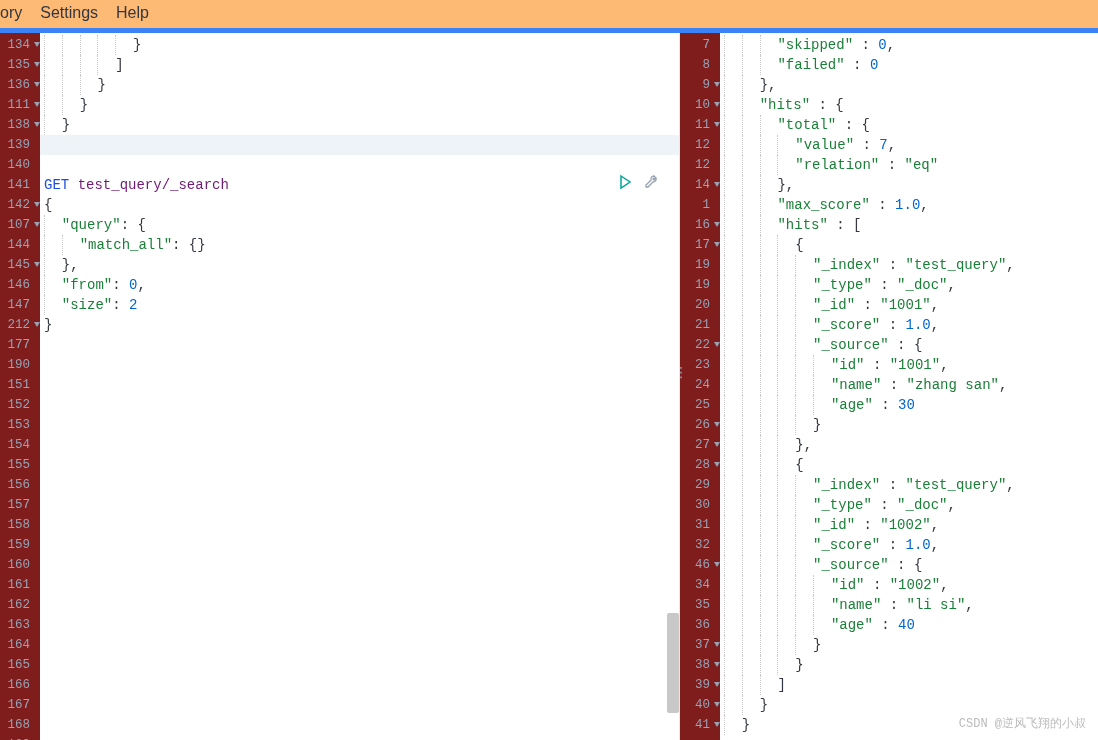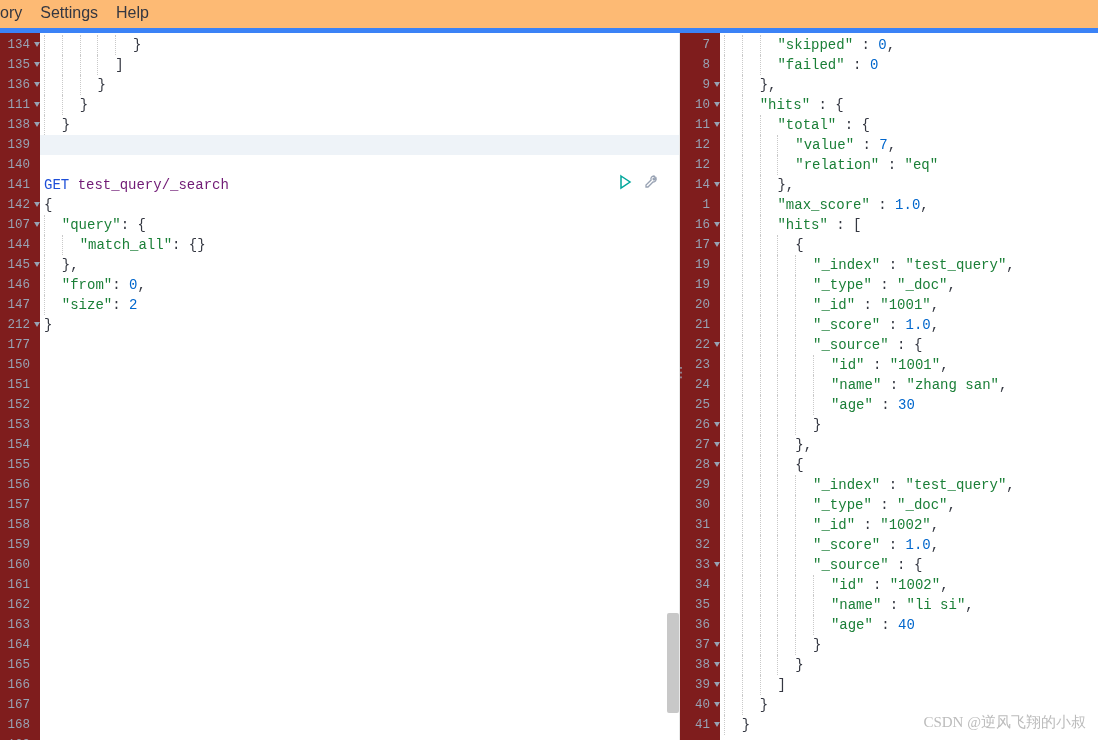--- a/index.html
+++ b/index.html
@@ -118,22 +118,22 @@
   width: 12px;
   height: 100px;
   background: #c8c8c8;
   border-radius: 2px;
 }
 .watermark {
   position: absolute;
   right: 12px;
   bottom: 8px;
   color: rgba(120,120,120,0.5);
-  font-family: Liberation Serif, serif;
-  font-size: 15px;
+  font-family: Liberation Mono, monospace;
+  font-size: 12px;
   pointer-events: none;
 }
 </style>
 </head>
 <body>
 
 <div class="menubar">
   <span>ory</span>
   <span>Settings</span>
   <span>Help</span>
@@ -151,21 +151,21 @@
         <div class="ln">140</div>
         <div class="ln">141</div>
         <div class="ln fold">142</div>
         <div class="ln fold">107</div>
         <div class="ln">144</div>
         <div class="ln fold">145</div>
         <div class="ln">146</div>
         <div class="ln">147</div>
         <div class="ln fold">212</div>
         <div class="ln">177</div>
-        <div class="ln">150</div>
+        <div class="ln">190</div>
         <div class="ln">151</div>
         <div class="ln">152</div>
         <div class="ln">153</div>
         <div class="ln">154</div>
         <div class="ln">155</div>
         <div class="ln">156</div>
         <div class="ln">157</div>
         <div class="ln">158</div>
         <div class="ln">159</div>
         <div class="ln">160</div>
@@ -210,21 +210,21 @@
         <div class="ln">23</div>
         <div class="ln">24</div>
         <div class="ln">25</div>
         <div class="ln fold">26</div>
         <div class="ln fold">27</div>
         <div class="ln fold">28</div>
         <div class="ln">29</div>
         <div class="ln">30</div>
         <div class="ln">31</div>
         <div class="ln">32</div>
-        <div class="ln fold">33</div>
+        <div class="ln fold">46</div>
         <div class="ln">34</div>
         <div class="ln">35</div>
         <div class="ln">36</div>
         <div class="ln fold">37</div>
         <div class="ln fold">38</div>
         <div class="ln fold">39</div>
         <div class="ln fold">40</div>
         <div class="ln fold">41</div>
       </div>
     <div class="code" id="code-right"><div class="row"><span class="indent-guide">&nbsp;&nbsp;</span><span class="indent-guide">&nbsp;&nbsp;</span><span class="indent-guide">&nbsp;&nbsp;</span><span class="t-key">"skipped"</span><span class="t-punc"> : </span><span class="t-num">0</span><span class="t-punc">,</span></div><div class="row"><span class="indent-guide">&nbsp;&nbsp;</span><span class="indent-guide">&nbsp;&nbsp;</span><span class="indent-guide">&nbsp;&nbsp;</span><span class="t-key">"failed"</span><span class="t-punc"> : </span><span class="t-num">0</span></div><div class="row"><span class="indent-guide">&nbsp;&nbsp;</span><span class="indent-guide">&nbsp;&nbsp;</span><span class="t-punc">},</span></div><div class="row"><span class="indent-guide">&nbsp;&nbsp;</span><span class="indent-guide">&nbsp;&nbsp;</span><span class="t-key">"hits"</span><span class="t-punc"> : {</span></div><div class="row"><span class="indent-guide">&nbsp;&nbsp;</span><span class="indent-guide">&nbsp;&nbsp;</span><span class="indent-guide">&nbsp;&nbsp;</span><span class="t-key">"total"</span><span class="t-punc"> : {</span></div><div class="row"><span class="indent-guide">&nbsp;&nbsp;</span><span class="indent-guide">&nbsp;&nbsp;</span><span class="indent-guide">&nbsp;&nbsp;</span><span class="indent-guide">&nbsp;&nbsp;</span><span class="t-key">"value"</span><span class="t-punc"> : </span><span class="t-num">7</span><span class="t-punc">,</span></div><div class="row"><span class="indent-guide">&nbsp;&nbsp;</span><span class="indent-guide">&nbsp;&nbsp;</span><span class="indent-guide">&nbsp;&nbsp;</span><span class="indent-guide">&nbsp;&nbsp;</span><span class="t-key">"relation"</span><span class="t-punc"> : </span><span class="t-str">"eq"</span></div><div class="row"><span class="indent-guide">&nbsp;&nbsp;</span><span class="indent-guide">&nbsp;&nbsp;</span><span class="indent-guide">&nbsp;&nbsp;</span><span class="t-punc">},</span></div><div class="row"><span class="indent-guide">&nbsp;&nbsp;</span><span class="indent-guide">&nbsp;&nbsp;</span><span class="indent-guide">&nbsp;&nbsp;</span><span class="t-key">"max_score"</span><span class="t-punc"> : </span><span class="t-num">1.0</span><span class="t-punc">,</span></div><div class="row"><span class="indent-guide">&nbsp;&nbsp;</span><span class="indent-guide">&nbsp;&nbsp;</span><span class="indent-guide">&nbsp;&nbsp;</span><span class="t-key">"hits"</span><span class="t-punc"> : [</span></div><div class="row"><span class="indent-guide">&nbsp;&nbsp;</span><span class="indent-guide">&nbsp;&nbsp;</span><span class="indent-guide">&nbsp;&nbsp;</span><span class="indent-guide">&nbsp;&nbsp;</span><span class="t-punc">{</span></div><div class="row"><span class="indent-guide">&nbsp;&nbsp;</span><span class="indent-guide">&nbsp;&nbsp;</span><span class="indent-guide">&nbsp;&nbsp;</span><span class="indent-guide">&nbsp;&nbsp;</span><span class="indent-guide">&nbsp;&nbsp;</span><span class="t-key">"_index"</span><span class="t-punc"> : </span><span class="t-str">"test_query"</span><span class="t-punc">,</span></div><div class="row"><span class="indent-guide">&nbsp;&nbsp;</span><span class="indent-guide">&nbsp;&nbsp;</span><span class="indent-guide">&nbsp;&nbsp;</span><span class="indent-guide">&nbsp;&nbsp;</span><span class="indent-guide">&nbsp;&nbsp;</span><span class="t-key">"_type"</span><span class="t-punc"> : </span><span class="t-str">"_doc"</span><span class="t-punc">,</span></div><div class="row"><span class="indent-guide">&nbsp;&nbsp;</span><span class="indent-guide">&nbsp;&nbsp;</span><span class="indent-guide">&nbsp;&nbsp;</span><span class="indent-guide">&nbsp;&nbsp;</span><span class="indent-guide">&nbsp;&nbsp;</span><span class="t-key">"_id"</span><span class="t-punc"> : </span><span class="t-str">"1001"</span><span class="t-punc">,</span></div><div class="row"><span class="indent-guide">&nbsp;&nbsp;</span><span class="indent-guide">&nbsp;&nbsp;</span><span class="indent-guide">&nbsp;&nbsp;</span><span class="indent-guide">&nbsp;&nbsp;</span><span class="indent-guide">&nbsp;&nbsp;</span><span class="t-key">"_score"</span><span class="t-punc"> : </span><span class="t-num">1.0</span><span class="t-punc">,</span></div><div class="row"><span class="indent-guide">&nbsp;&nbsp;</span><span class="indent-guide">&nbsp;&nbsp;</span><span class="indent-guide">&nbsp;&nbsp;</span><span class="indent-guide">&nbsp;&nbsp;</span><span class="indent-guide">&nbsp;&nbsp;</span><span class="t-key">"_source"</span><span class="t-punc"> : {</span></div><div class="row"><span class="indent-guide">&nbsp;&nbsp;</span><span class="indent-guide">&nbsp;&nbsp;</span><span class="indent-guide">&nbsp;&nbsp;</span><span class="indent-guide">&nbsp;&nbsp;</span><span class="indent-guide">&nbsp;&nbsp;</span><span class="indent-guide">&nbsp;&nbsp;</span><span class="t-key">"id"</span><span class="t-punc"> : </span><span class="t-str">"1001"</span><span class="t-punc">,</span></div><div class="row"><span class="indent-guide">&nbsp;&nbsp;</span><span class="indent-guide">&nbsp;&nbsp;</span><span class="indent-guide">&nbsp;&nbsp;</span><span class="indent-guide">&nbsp;&nbsp;</span><span class="indent-guide">&nbsp;&nbsp;</span><span class="indent-guide">&nbsp;&nbsp;</span><span class="t-key">"name"</span><span class="t-punc"> : </span><span class="t-str">"zhang san"</span><span class="t-punc">,</span></div><div class="row"><span class="indent-guide">&nbsp;&nbsp;</span><span class="indent-guide">&nbsp;&nbsp;</span><span class="indent-guide">&nbsp;&nbsp;</span><span class="indent-guide">&nbsp;&nbsp;</span><span class="indent-guide">&nbsp;&nbsp;</span><span class="indent-guide">&nbsp;&nbsp;</span><span class="t-key">"age"</span><span class="t-punc"> : </span><span class="t-num">30</span></div><div class="row"><span class="indent-guide">&nbsp;&nbsp;</span><span class="indent-guide">&nbsp;&nbsp;</span><span class="indent-guide">&nbsp;&nbsp;</span><span class="indent-guide">&nbsp;&nbsp;</span><span class="indent-guide">&nbsp;&nbsp;</span><span class="t-punc">}</span></div><div class="row"><span class="indent-guide">&nbsp;&nbsp;</span><span class="indent-guide">&nbsp;&nbsp;</span><span class="indent-guide">&nbsp;&nbsp;</span><span class="indent-guide">&nbsp;&nbsp;</span><span class="t-punc">},</span></div><div class="row"><span class="indent-guide">&nbsp;&nbsp;</span><span class="indent-guide">&nbsp;&nbsp;</span><span class="indent-guide">&nbsp;&nbsp;</span><span class="indent-guide">&nbsp;&nbsp;</span><span class="t-punc">{</span></div><div class="row"><span class="indent-guide">&nbsp;&nbsp;</span><span class="indent-guide">&nbsp;&nbsp;</span><span class="indent-guide">&nbsp;&nbsp;</span><span class="indent-guide">&nbsp;&nbsp;</span><span class="indent-guide">&nbsp;&nbsp;</span><span class="t-key">"_index"</span><span class="t-punc"> : </span><span class="t-str">"test_query"</span><span class="t-punc">,</span></div><div class="row"><span class="indent-guide">&nbsp;&nbsp;</span><span class="indent-guide">&nbsp;&nbsp;</span><span class="indent-guide">&nbsp;&nbsp;</span><span class="indent-guide">&nbsp;&nbsp;</span><span class="indent-guide">&nbsp;&nbsp;</span><span class="t-key">"_type"</span><span class="t-punc"> : </span><span class="t-str">"_doc"</span><span class="t-punc">,</span></div><div class="row"><span class="indent-guide">&nbsp;&nbsp;</span><span class="indent-guide">&nbsp;&nbsp;</span><span class="indent-guide">&nbsp;&nbsp;</span><span class="indent-guide">&nbsp;&nbsp;</span><span class="indent-guide">&nbsp;&nbsp;</span><span class="t-key">"_id"</span><span class="t-punc"> : </span><span class="t-str">"1002"</span><span class="t-punc">,</span></div><div class="row"><span class="indent-guide">&nbsp;&nbsp;</span><span class="indent-guide">&nbsp;&nbsp;</span><span class="indent-guide">&nbsp;&nbsp;</span><span class="indent-guide">&nbsp;&nbsp;</span><span class="indent-guide">&nbsp;&nbsp;</span><span class="t-key">"_score"</span><span class="t-punc"> : </span><span class="t-num">1.0</span><span class="t-punc">,</span></div><div class="row"><span class="indent-guide">&nbsp;&nbsp;</span><span class="indent-guide">&nbsp;&nbsp;</span><span class="indent-guide">&nbsp;&nbsp;</span><span class="indent-guide">&nbsp;&nbsp;</span><span class="indent-guide">&nbsp;&nbsp;</span><span class="t-key">"_source"</span><span class="t-punc"> : {</span></div><div class="row"><span class="indent-guide">&nbsp;&nbsp;</span><span class="indent-guide">&nbsp;&nbsp;</span><span class="indent-guide">&nbsp;&nbsp;</span><span class="indent-guide">&nbsp;&nbsp;</span><span class="indent-guide">&nbsp;&nbsp;</span><span class="indent-guide">&nbsp;&nbsp;</span><span class="t-key">"id"</span><span class="t-punc"> : </span><span class="t-str">"1002"</span><span class="t-punc">,</span></div><div class="row"><span class="indent-guide">&nbsp;&nbsp;</span><span class="indent-guide">&nbsp;&nbsp;</span><span class="indent-guide">&nbsp;&nbsp;</span><span class="indent-guide">&nbsp;&nbsp;</span><span class="indent-guide">&nbsp;&nbsp;</span><span class="indent-guide">&nbsp;&nbsp;</span><span class="t-key">"name"</span><span class="t-punc"> : </span><span class="t-str">"li si"</span><span class="t-punc">,</span></div><div class="row"><span class="indent-guide">&nbsp;&nbsp;</span><span class="indent-guide">&nbsp;&nbsp;</span><span class="indent-guide">&nbsp;&nbsp;</span><span class="indent-guide">&nbsp;&nbsp;</span><span class="indent-guide">&nbsp;&nbsp;</span><span class="indent-guide">&nbsp;&nbsp;</span><span class="t-key">"age"</span><span class="t-punc"> : </span><span class="t-num">40</span></div><div class="row"><span class="indent-guide">&nbsp;&nbsp;</span><span class="indent-guide">&nbsp;&nbsp;</span><span class="indent-guide">&nbsp;&nbsp;</span><span class="indent-guide">&nbsp;&nbsp;</span><span class="indent-guide">&nbsp;&nbsp;</span><span class="t-punc">}</span></div><div class="row"><span class="indent-guide">&nbsp;&nbsp;</span><span class="indent-guide">&nbsp;&nbsp;</span><span class="indent-guide">&nbsp;&nbsp;</span><span class="indent-guide">&nbsp;&nbsp;</span><span class="t-punc">}</span></div><div class="row"><span class="indent-guide">&nbsp;&nbsp;</span><span class="indent-guide">&nbsp;&nbsp;</span><span class="indent-guide">&nbsp;&nbsp;</span><span class="t-punc">]</span></div><div class="row"><span class="indent-guide">&nbsp;&nbsp;</span><span class="indent-guide">&nbsp;&nbsp;</span><span class="t-punc">}</span></div><div class="row"><span class="indent-guide">&nbsp;&nbsp;</span><span class="t-punc">}</span></div></div>

